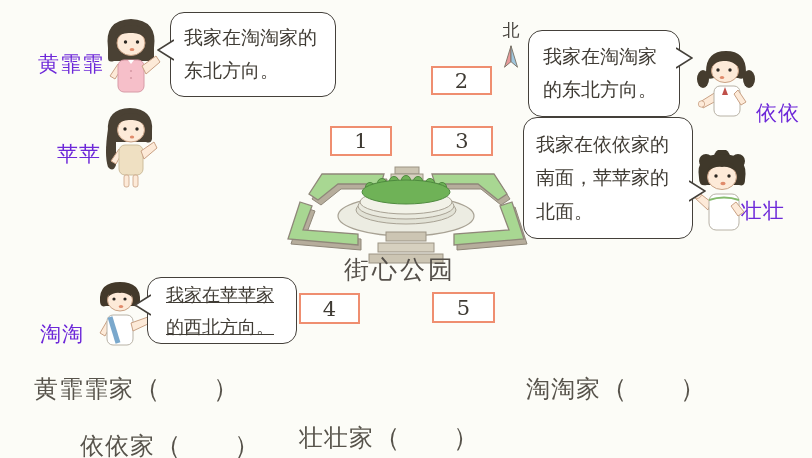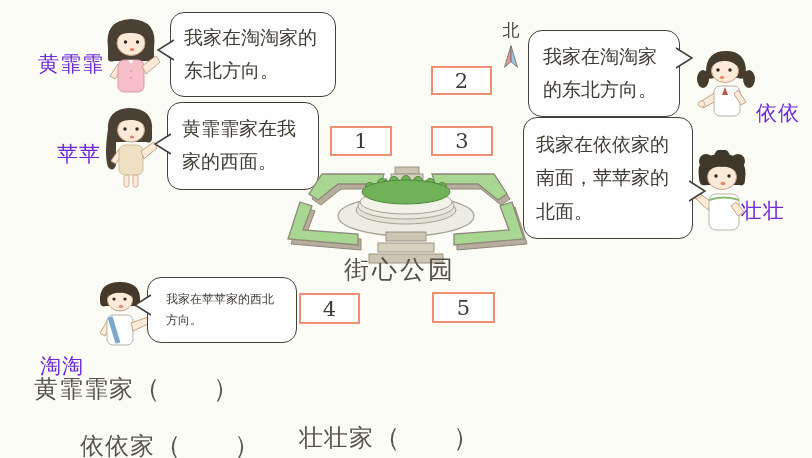--- a/index.html
+++ b/index.html
@@ -33,21 +33,21 @@
 </style>
 </head>
 <body>
 
 <div id="stage">
 
   <div class="speaker-name" style="left:38px;top:50px;">黄霏霏</div>
   <div class="speaker-name" style="left:57px;top:140px;">苹苹</div>
   <div class="speaker-name" style="left:756px;top:99px;text-align:center;">依依</div>
   <div class="speaker-name" style="left:741px;top:197px;">壮壮</div>
-  <div class="speaker-name" style="left:40px;top:320px;margin-top:32px;">淘淘</div>
+  <div class="speaker-name" style="left:40px;top:320px;">淘淘</div>
 
   <svg class="char" style="left:98px;top:14px;" width="66" height="84" viewBox="0 0 66 84">
     <path d="M10,34 Q6,6 33,5 Q60,6 56,34 L56,44 Q56,49 50,47 L16,47 Q10,49 10,44 Z" fill="#4a4134"></path>
     <ellipse cx="33" cy="29" rx="14" ry="12.5" fill="#fdead8" stroke="#c9a184" stroke-width="1"></ellipse>
     <path d="M17,25 Q19,11 33,11 Q47,11 49,25 Q41,18 33,19 Q23,18 17,25 Z" fill="#4a4134"></path>
     <circle cx="27.5" cy="28" r="1.7" fill="#2c2822"></circle>
       <circle cx="39.5" cy="28" r="1.7" fill="#2c2822"></circle>
     <ellipse cx="34" cy="35.5" rx="2.4" ry="1.6" fill="#e08a6a"></ellipse>
     <path d="M20,50 L12,62 L17,65 L24,54 Z" fill="#fdead8" stroke="#c9a184" stroke-width="1"></path>
     <rect x="20" y="46" width="26" height="32" rx="6" fill="#f6bfc9" stroke="#d79aa6" stroke-width="1"></rect>
@@ -118,42 +118,36 @@
     <path d="M43,44 L60,38 L62,44 L45,52 Z" fill="#fdead8" stroke="#c9a184" stroke-width="1"></path>
   </svg>
 
   <div class="bubble" style="left:170px;top:12px;width:166px;min-height:84px;padding:8px 13px;">
     <svg class="tail tail-left" style="top:26px;" viewBox="0 0 17 22">
       <path d="M17,1 L1,11 L17,21" fill="#ffffff" stroke="#44403a" stroke-width="1.6"></path>
       </svg>
     <span class="txt">我家在淘淘家的东北方向。</span>
   </div>
 
-  <div class="bubble" style="left:167px;top:102px;width:152px;min-height:88px;padding:9px 14px;">
-    <svg class="tail tail-left" style="top:30px;" viewBox="0 0 17 22">
-      <path d="M17,1 L1,11 L17,21" fill="#ffffff" stroke="#44403a" stroke-width="1.6"></path>
-      </svg>
-    <span class="txt">黄霏霏家在我家的西面。</span>
-  </div>
 
   <div class="bubble" style="left:528px;top:30px;width:152px;min-height:82px;padding:9px 14px;">
     <svg class="tail tail-right" style="top:16px;" viewBox="0 0 17 22">
       <path d="M0,1 L16,11 L0,21" fill="#ffffff" stroke="#44403a" stroke-width="1.6"></path>
       </svg>
     <span class="txt">我家在淘淘家的东北方向。</span>
   </div>
 
   <div class="bubble" style="left:523px;top:117px;width:170px;min-height:112px;padding:10px 12px;">
     <svg class="tail tail-right" style="top:62px;" viewBox="0 0 17 22">
       <path d="M0,1 L16,11 L0,21" fill="#ffffff" stroke="#44403a" stroke-width="1.6"></path>
       </svg>
     <span class="txt">我家在依依家的南面，苹苹家的北面。</span>
   </div>
 
-  <div class="bubble" style="left:147px;top:277px;width:150px;min-height:64px;padding:11px 18px;font-size:12px;">
+  <div class="bubble" style="left:147px;top:277px;width:150px;min-height:64px;padding:1px 18px;font-size:18px;text-decoration:underline;">
     <svg class="tail tail-left" style="top:16px;" viewBox="0 0 17 22">
       <path d="M17,1 L1,11 L17,21" fill="#ffffff" stroke="#44403a" stroke-width="1.6"></path>
       </svg>
     <span class="txt">我家在苹苹家的西北方向。</span>
   </div>
 
   <div class="compass">
     <span class="compass-label">北</span>
     <svg width="20" height="26" viewBox="0 0 20 28" style="margin:2px auto 0;">
       <polygon points="10,2 3,25 10,19" fill="#e89a9a" stroke="#7a7468" stroke-width="1"></polygon>
@@ -215,20 +209,23 @@
     <rect x="120" y="68" width="40" height="9" fill="#ccc5b3" stroke="#9b9384" stroke-width="1"></rect>
     <rect x="112" y="79" width="56" height="9" fill="#d6d0bf" stroke="#9b9384" stroke-width="1"></rect>
     <rect x="103" y="90" width="74" height="9" fill="#ccc5b3" stroke="#9b9384" stroke-width="1"></rect>
   </svg>
 
   <div class="park-label">街心公园</div>
 
   <div class="answer-item" style="left:34px;top:371px;">
     <span>黄霏霏家</span><span class="paren">（</span><span class="gap"></span><span class="paren">）</span>
   </div>
+  <div class="answer-item" style="left:526px;top:371px;">
+    <span>淘淘家</span><span class="paren">（</span><span class="gap"></span><span class="paren">）</span>
+  </div>
   <div class="answer-item" style="left:52px;top:428px;margin-left:28px;">
     <span>依依家</span><span class="paren">（</span><span class="gap"></span><span class="paren">）</span>
   </div>
   <div class="answer-item" style="left:299px;top:420px;">
     <span>壮壮家</span><span class="paren">（</span><span class="gap"></span><span class="paren">）</span>
   </div>
 
 </div>
 
 </body></html>

